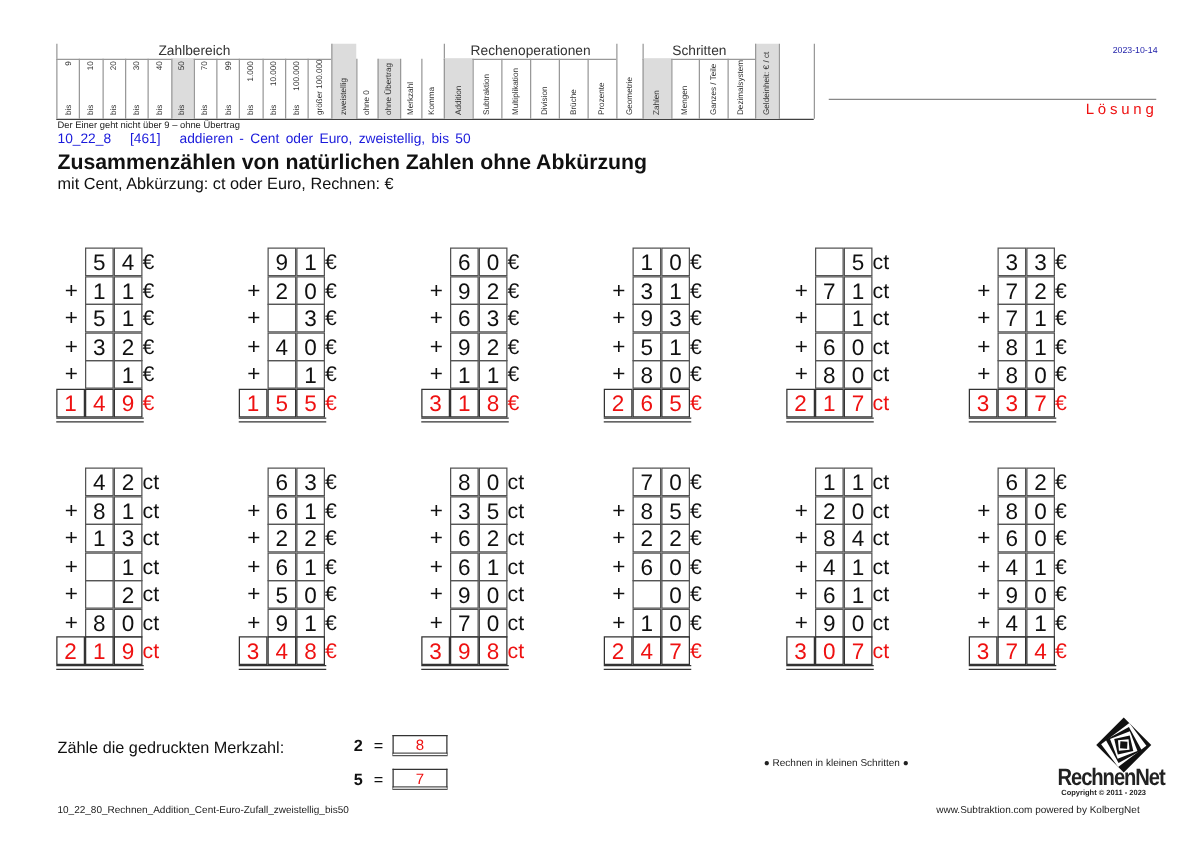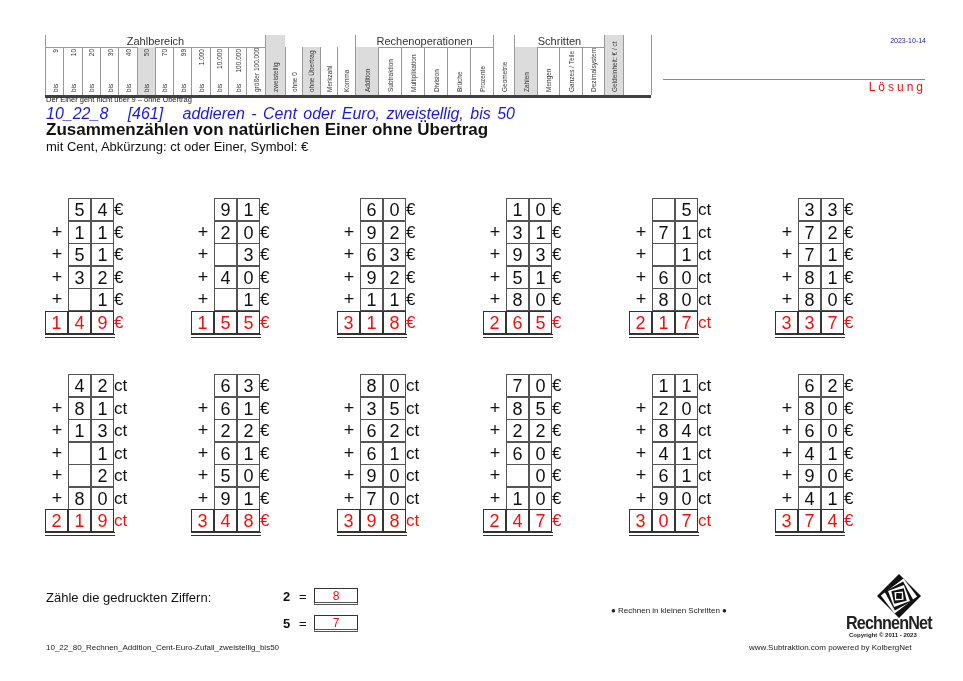--- a/index.html
+++ b/index.html
@@ -1,31 +1,31 @@
 <!DOCTYPE html>
 <html><head>
 <meta charset="utf-8">
 <style>
   html, body { margin: 0; padding: 0; background: #fff; }
   body { width: 963px; height: 681px; position: relative; overflow: hidden; font-family: "Liberation Sans", sans-serif; color: #111; }
   .abs { position: absolute; }
 
   
-  #hdr { position: absolute; left: 45px; top: 35px; height: 60px; border-bottom: 3px solid #404040; }
+  #hdr { position: absolute; left: 45px; top: 35px; height: 60px; border-bottom: 1px solid #404040; }
   .hcol { position: absolute; top: 12px; height: 48px; border-left: 1px solid #999; box-sizing: border-box; }
   .hcol.shade { background: #dcdcdc; }
   .hcol .vt { position: absolute; left: 50%; bottom: 3px; transform-origin: left bottom; transform: rotate(-90deg) translateY(50%); white-space: nowrap; font-size: 6.5px; color: #333; }
   .hcol .vtop { position: absolute; left: 50%; top: 2px; transform-origin: left top; transform: rotate(-90deg) translate(-100%, -50%); white-space: nowrap; font-size: 6.5px; color: #333; }
   .hcol.tall { top: 0; height: 60px; }
   .grp-title { position: absolute; top: 0; height: 12px; font-size: 11px; text-align: center; color: #333; line-height: 12px; border-left: 1px solid #999; box-sizing: border-box; }
   .hline { position: absolute; left: 0; height: 1px; background: #999; }
 
   
   #hint { left: 46px; top: 95px; font-size: 7.5px; color: #222; }
-  #code { left: 46px; top: 105px; font-size: 16px; color: #1a1adb; word-spacing: 2px; font-style: italic; }
+  #code { left: 46px; top: 105px; font-size: 11px; color: #1a1adb; word-spacing: 2px; }
   #title { left: 46px; top: 120px; font-size: 17px; font-weight: bold; color: #111; }
   #subtitle { left: 46px; top: 139px; font-size: 13px; color: #111; }
   #date { right: 37px; top: 37px; font-size: 7px; color: #2222aa; }
   #rule { left: 663px; width: 262px; top: 79px; height: 1px; background: #888; }
   #loesung { right: 37px; top: 80px; font-size: 12px; color: #e11; letter-spacing: 3px; padding-left: 47px; }
 
   
   .prob { position: absolute; }
   .prow { position: absolute; left: 0; height: 23px; width: 120px; }
   .plus { position: absolute; left: 0; width: 22px; text-align: center; font-size: 18px; line-height: 23px; }
@@ -164,22 +164,22 @@
       <div class="hcol tall" style="left: 606px; width: 1px;"></div>
     </div>
 </div>
 
 <div id="date" class="abs">2023-10-14</div>
 <div id="rule" class="abs"></div>
 <div id="loesung" class="abs">Lösung</div>
 
 <div id="hint" class="abs">Der Einer geht nicht über 9 – ohne Übertrag</div>
 <div id="code" class="abs" style="white-space:pre;">10_22_8   [461]   addieren - Cent oder Euro, zweistellig, bis 50</div>
-<div id="title" class="abs">Zusammenzählen von natürlichen Einer ohne Übertrag</div>
-<div id="subtitle" class="abs">mit Cent, Abkürzung: ct oder Einer, Symbol: €</div>
+<div id="title" class="abs">Zusammenzählen von natürlichen Zahlen ohne Abkürzung</div>
+<div id="subtitle" class="abs">mit Cent, Abkürzung: ct oder Euro, Rechnen: €</div>
 
 <div id="problems">
     <div class="prob" style="left: 46px; top: 198px;">
       <div class="prow" style="top: 0px;">
         <span class="cell t">5</span>
         <span class="cell o">4</span>
         <span class="unit">€</span>
       </div>
       <div class="prow" style="top: 22.5px;">
         <span class="plus">+</span>
@@ -662,21 +662,21 @@
       <div class="prow srow" style="top: 135px;">
         <span class="cell h">3</span>
         <span class="cell t">7</span>
         <span class="cell o">4</span>
         <span class="unit">€</span>
         <span class="dbl" style="top:23px;"></span>
       </div>
     </div>
   </div>
 
-<div id="count-label" class="abs">Zähle die gedruckten Ziffern:</div>
+<div id="count-label" class="abs">Zähle die gedruckten Merkzahl:</div>
 <div class="abs" style="left:283px;top:589px;width:80px;height:20px;">
   <span class="cnt-k" style="left:0;top:0;">2</span>
   <span class="cnt-eq" style="left:16px;top:0;">=</span>
   <div class="cnt-box" style="left:31px;top:-1px;">8</div>
 </div>
 <div class="abs" style="left:283px;top:616px;width:80px;height:20px;">
   <span class="cnt-k" style="left:0;top:0;">5</span>
   <span class="cnt-eq" style="left:16px;top:0;">=</span>
   <div class="cnt-box" style="left:31px;top:-1px;">7</div>
 </div>

